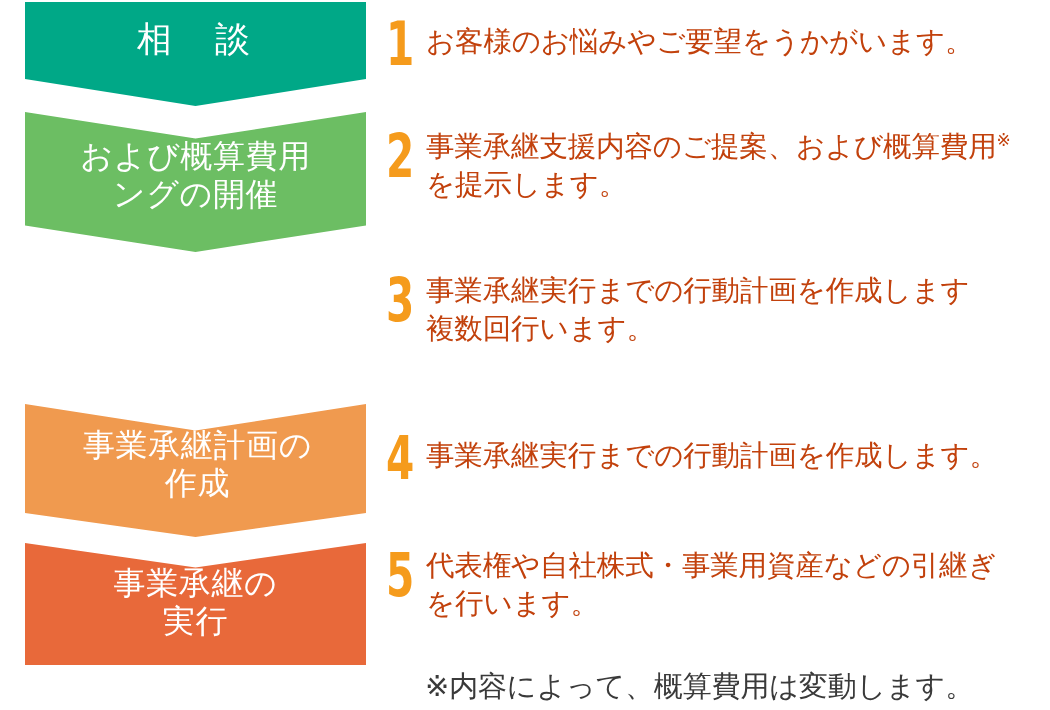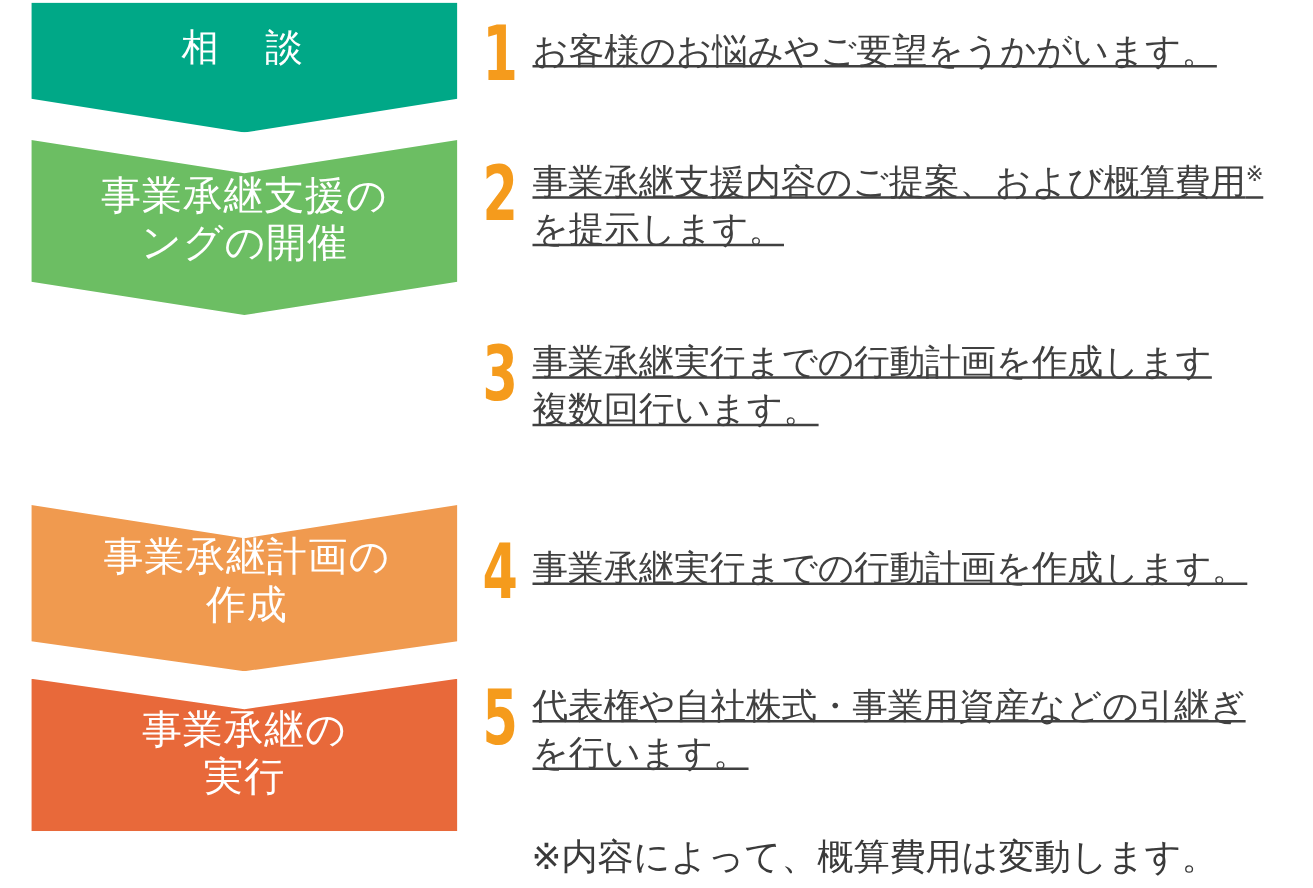--- a/index.html
+++ b/index.html
@@ -57,21 +57,21 @@
             clip-path: polygon(0 0, 100% 0, 100% 74%, 50% 100%, 0 74%); }
   .step-2 { top: 112px; height: 140px; background: #6cbe63;
             clip-path: polygon(0 0, 50% 19%, 100% 0, 100% 81%, 50% 100%, 0 81%); }
   .step-3 { top: 258px; height: 140px; background: #a8cd20;
             clip-path: polygon(0 0, 50% 19%, 100% 0, 100% 81%, 50% 100%, 0 81%); }
   .step-4 { top: 404px; height: 133px; background: #f09a4f;
             clip-path: polygon(0 0, 50% 20%, 100% 0, 100% 82%, 50% 100%, 0 82%); }
   .step-5 { top: 543px; height: 122px; background: #e8693a;
             clip-path: polygon(0 0, 50% 20%, 100% 0, 100% 100%, 0 100%); }
 
-  .step-1 .chev-label { font-size: 30px; letter-spacing: 0.12em; margin-bottom: 30px; }
+  .step-1 .chev-label { font-size: 35px; letter-spacing: 0.12em; margin-bottom: 30px; }
   .step-2 .chev-label { font-size: 32px; margin-bottom: 12px; }
   .step-3 .chev-label { font-size: 32px; margin-bottom: 12px; }
   .step-4 .chev-label { font-size: 32px; margin-bottom: 12px; padding-left: 18px; }
   .step-5 .chev-label { font-size: 32px; margin-bottom: 2px; }
 
   
   .desc-list {
     position: absolute;
     left: 386px;
     top: 0;
@@ -95,26 +95,25 @@
     line-height: 0.92;
     font-weight: 700;
     text-align: left;
     transform: scaleX(0.74);
     transform-origin: left top;
     letter-spacing: -0.02em;
   }
 
   .desc-text {
     flex: 1 1 auto;
-    color: #404040;
+    color: #c2410c;
     font-size: 28.5px;
     line-height: 1.33;
     letter-spacing: -0.005em;
     padding-left: 6px;
-    text-decoration: underline;
   }
 
   .desc-text .sup {
     font-size: 17px;
     vertical-align: super;
     line-height: 1;
   }
 
   .row-1 { top: 16px;  }
   .row-2 { top: 128px; }
@@ -140,21 +139,21 @@
 
 <div id="flow-root">
 
   <div class="chevron-column">
 
     <div class="chevron-step step-1">
       <div class="chev-label">相　談</div>
     </div>
 
     <div class="chevron-step step-2">
-      <div class="chev-label"><span>事業承継支援の</span><br><span>ングの開催</span></div>
+      <div class="chev-label"><span>および概算費用</span><br><span>ングの開催</span></div>
     </div>
 
 
     <div class="chevron-step step-4">
       <div class="chev-label"><span>事業承継計画の</span><br><span>作成</span></div>
     </div>
 
     <div class="chevron-step step-5">
       <div class="chev-label"><span>事業承継の</span><br><span>実行</span></div>
     </div>

